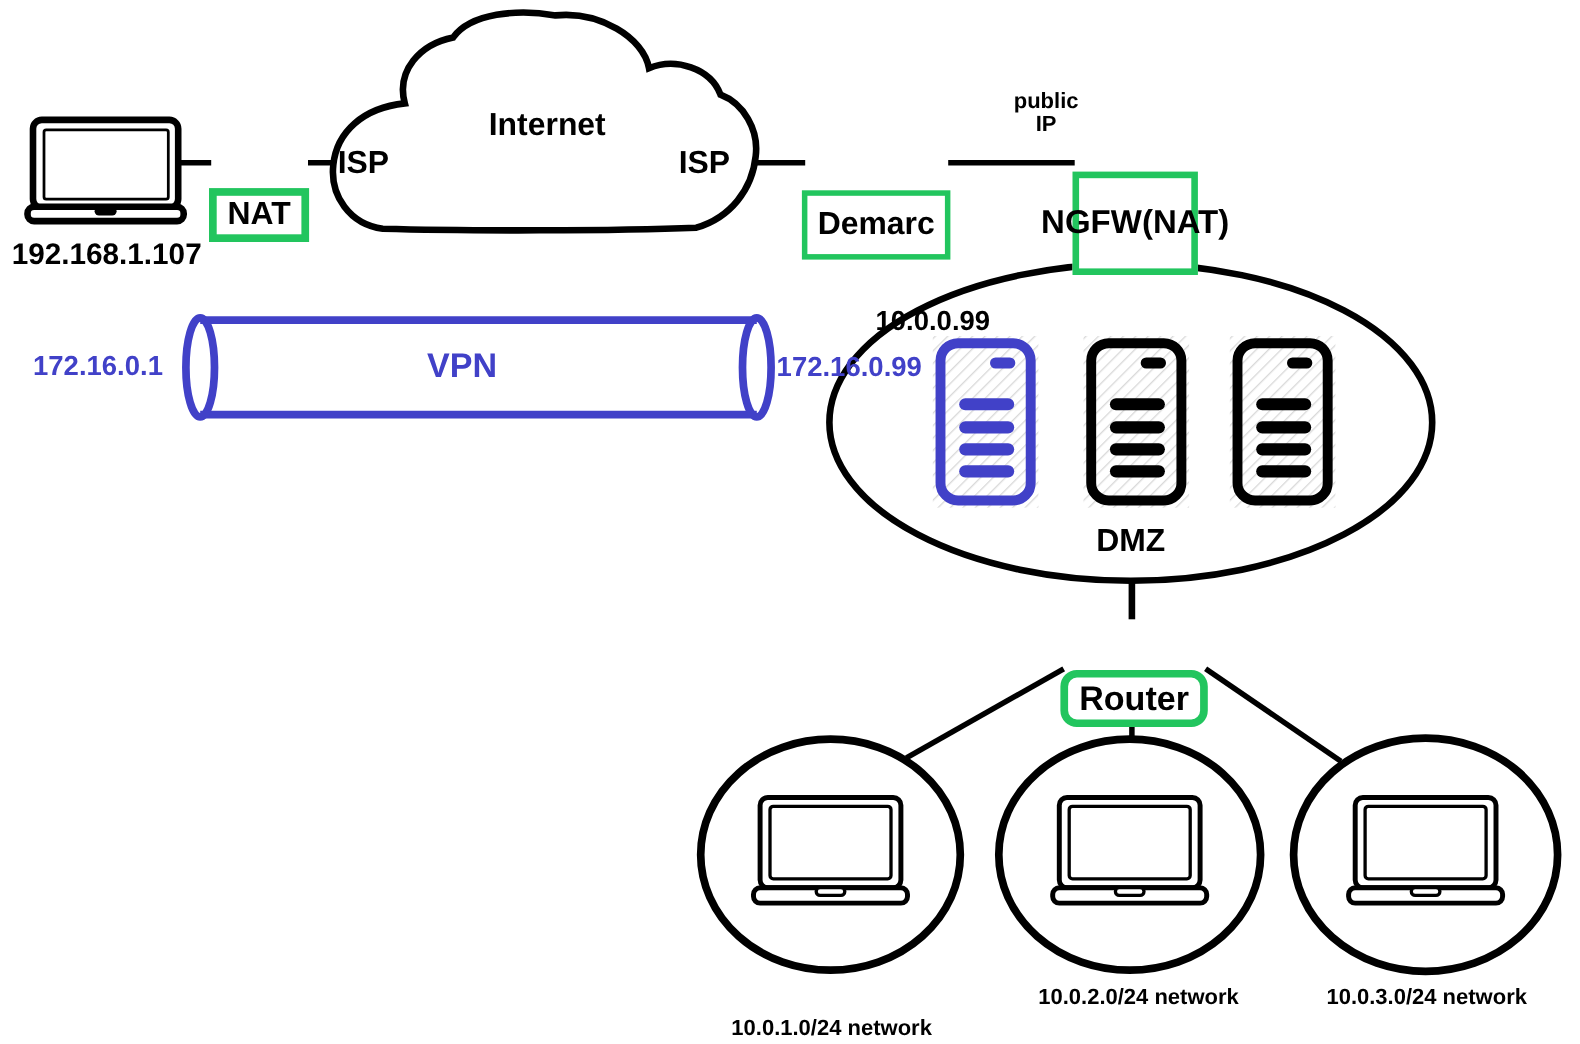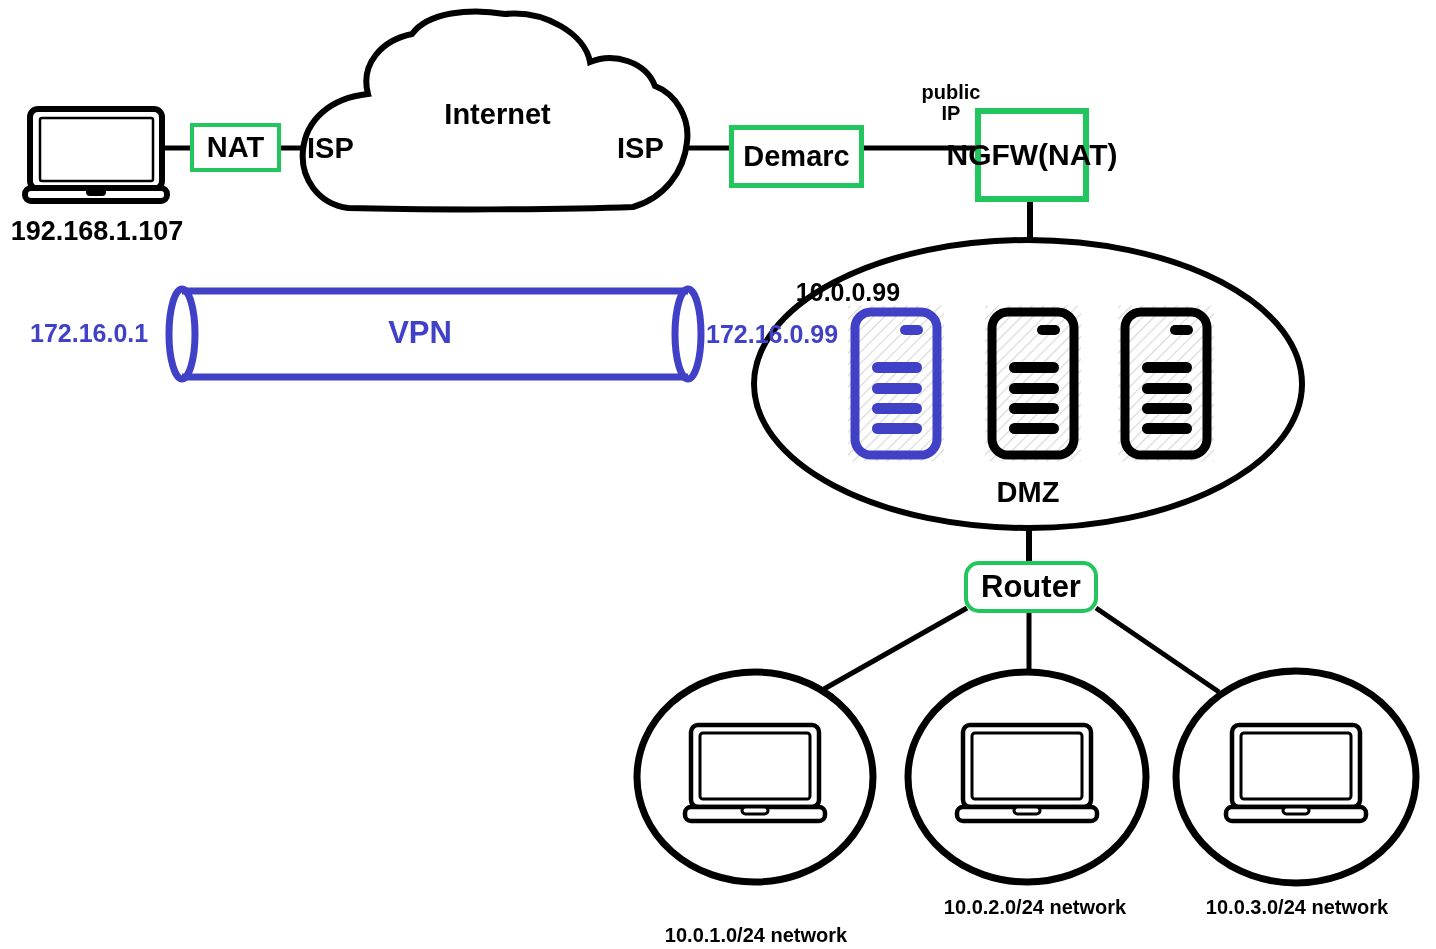--- a/index.html
+++ b/index.html
@@ -2,22 +2,22 @@
 <html style="--accent: #4141C8; --ink: #000000;"><head>
 <meta charset="utf-8">
 <style>
   html,body{margin:0;padding:0;background:#fff;}
   .canvas{position:relative;width:1436px;height:949px;background:#ffffff;
           font-family:"Liberation Sans",sans-serif;overflow:hidden;}
   svg.layer{position:absolute;left:0;top:0;}
   .lbl{position:absolute;font-weight:700;color:#000;white-space:nowrap;}
   .center{text-align:center;}
   .box{position:absolute;display:flex;align-items:center;justify-content:center;
-       font-weight:700;color:#000;background:#fff;border:4px solid #22c55e;
-       box-sizing:border-box;}
+       font-weight:700;color:#000;background:#fff;border:7px solid #22c55e;
+       box-sizing:border-box;margin-top:48px;}
   .accent-text{color:var(--accent,#4141C8);}
   .accent-stroke{stroke:var(--accent,#4141C8);}
   .accent-color{color:var(--accent,#4141C8);}
   .underline{text-decoration:underline;text-decoration-thickness:2.5px;text-underline-offset:3px;}
 </style>
 </head>
 <body>
 
 <div class="canvas">
 

